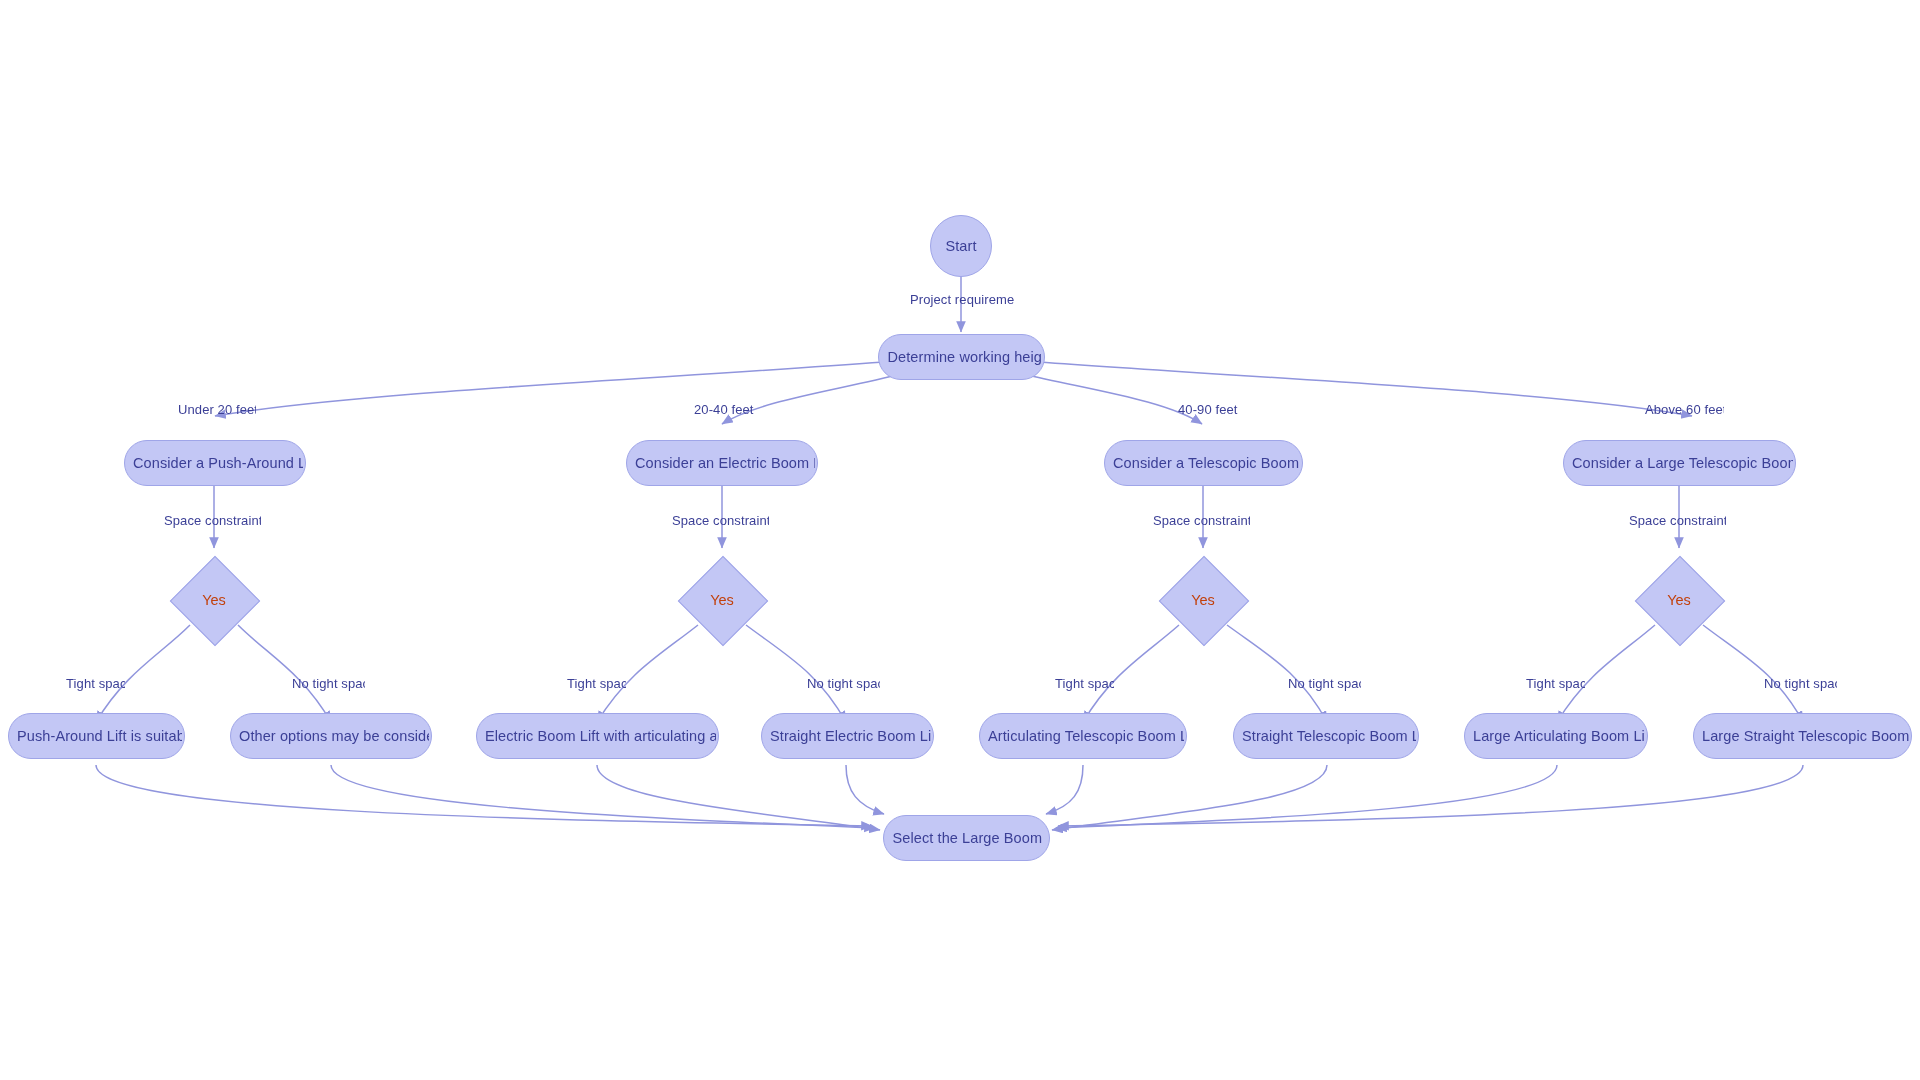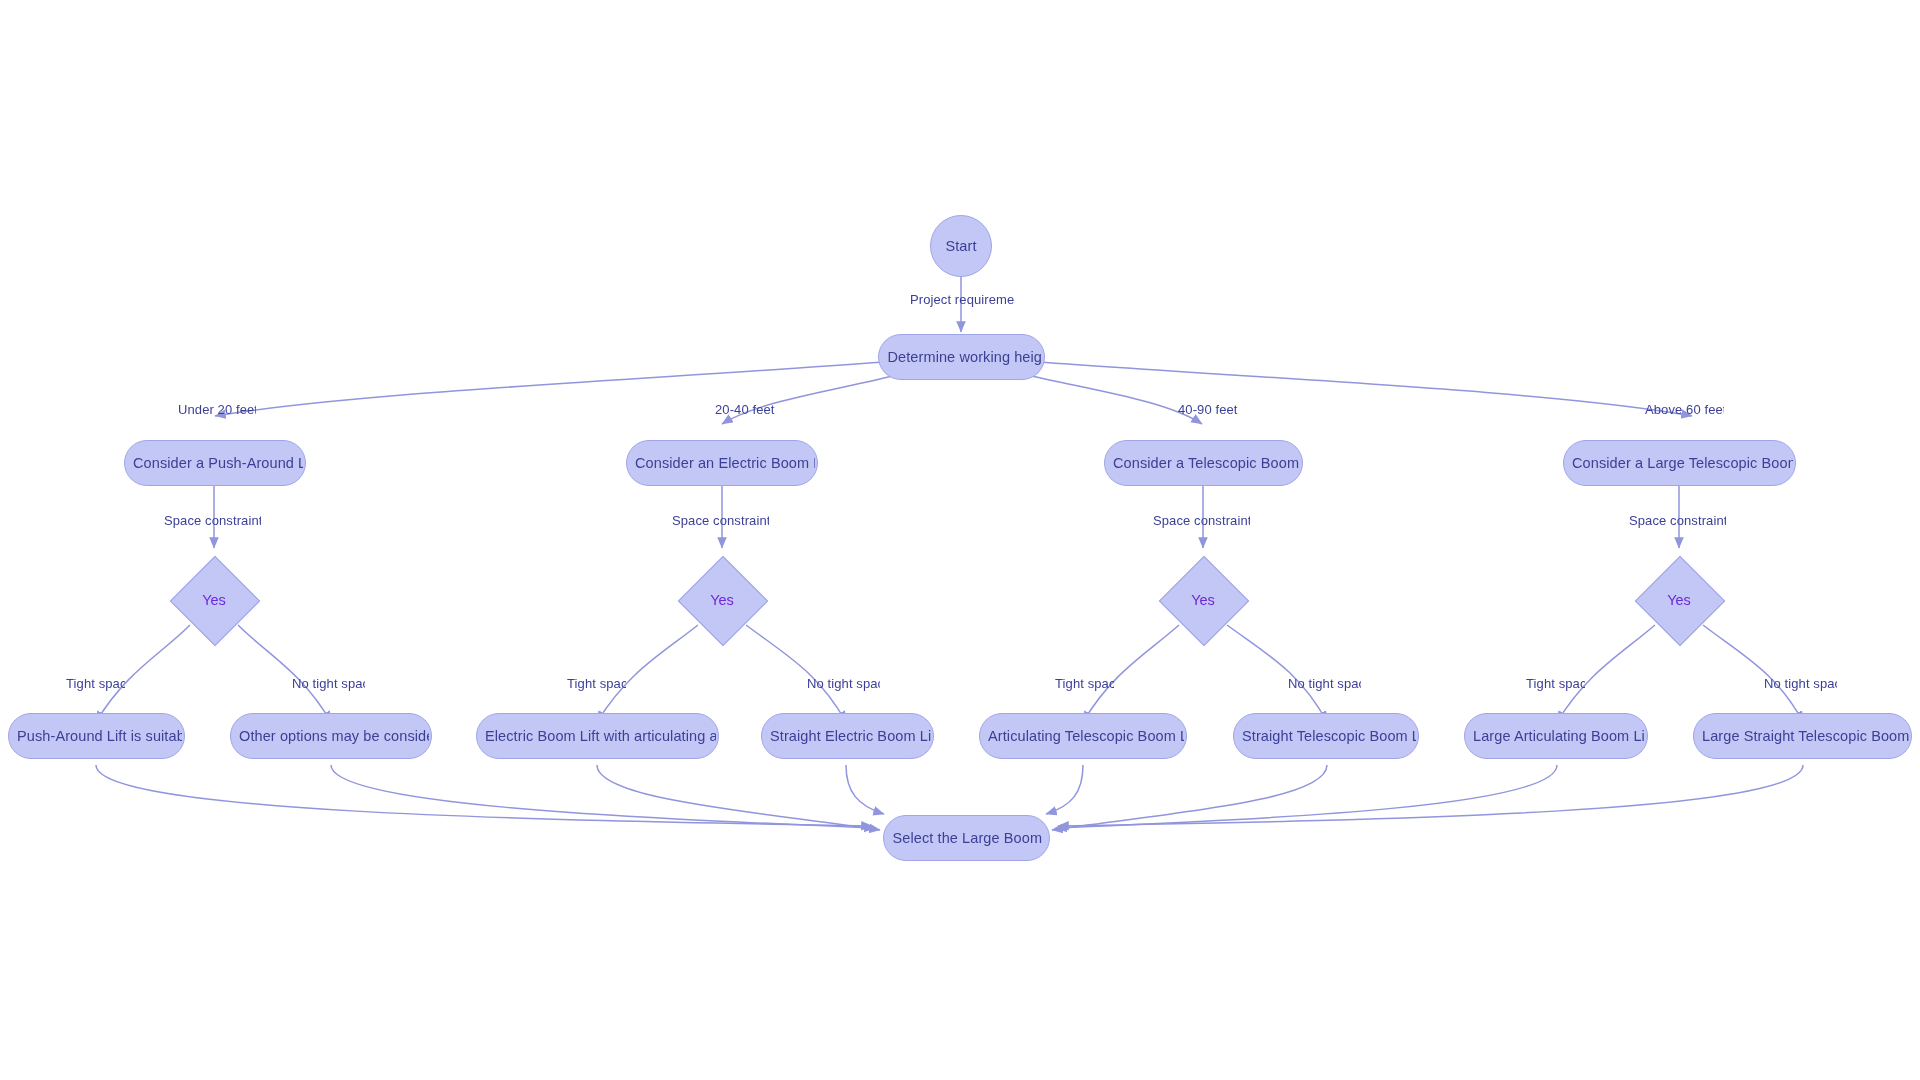--- a/index.html
+++ b/index.html
@@ -71,21 +71,21 @@
     height: 62px;
     margin-left: -31px;
     margin-top: -31px;
     background: #c3c7f5;
     border: 1.3px solid #9fa5e8;
     transform: rotate(45deg);
   }
   .diamond .node-label {
     position: relative;
     z-index: 3;
-    color: #6d28d9;
+    color: #c2410c;
     font-size: 14.5px;
     overflow: hidden;
     max-width: 56px;
   }
   .edge-label {
     position: absolute;
     color: #3b3f96;
     font-size: 13px;
     white-space: nowrap;
     overflow: hidden;
@@ -146,21 +146,21 @@
     <span class="node-label" style="max-width:44px;">Start</span>
   </div>
 
   <div class="edge-label" style="left:910px; top:292px; max-width:104px;">Project requirements</div>
 
   <div class="node rounded" style="left:878px; top:334px; width:167px; height:46px;">
     <span class="node-label" style="max-width:148px;">Determine working height</span>
   </div>
 
   <div class="edge-label" style="left:178px; top:402px; max-width:78px;">Under 20 feet</div>
-  <div class="edge-label" style="left:694px; top:402px; max-width:61px;margin-left:21px;">20-40 feet</div>
+  <div class="edge-label" style="left:694px; top:402px; max-width:61px;">20-40 feet</div>
   <div class="edge-label" style="left:1178px; top:402px; max-width:61px;">40-90 feet</div>
   <div class="edge-label" style="left:1645px; top:402px; max-width:79px;">Above 60 feet</div>
 
   <div class="node rounded" style="left:124px; top:440px; width:182px; height:46px;">
     <span class="node-label" style="max-width:164px;">Consider a Push-Around Lift</span>
   </div>
 
   <div class="node rounded" style="left:626px; top:440px; width:192px; height:46px;">
     <span class="node-label" style="max-width:174px;">Consider an Electric Boom Lift</span>
   </div>

